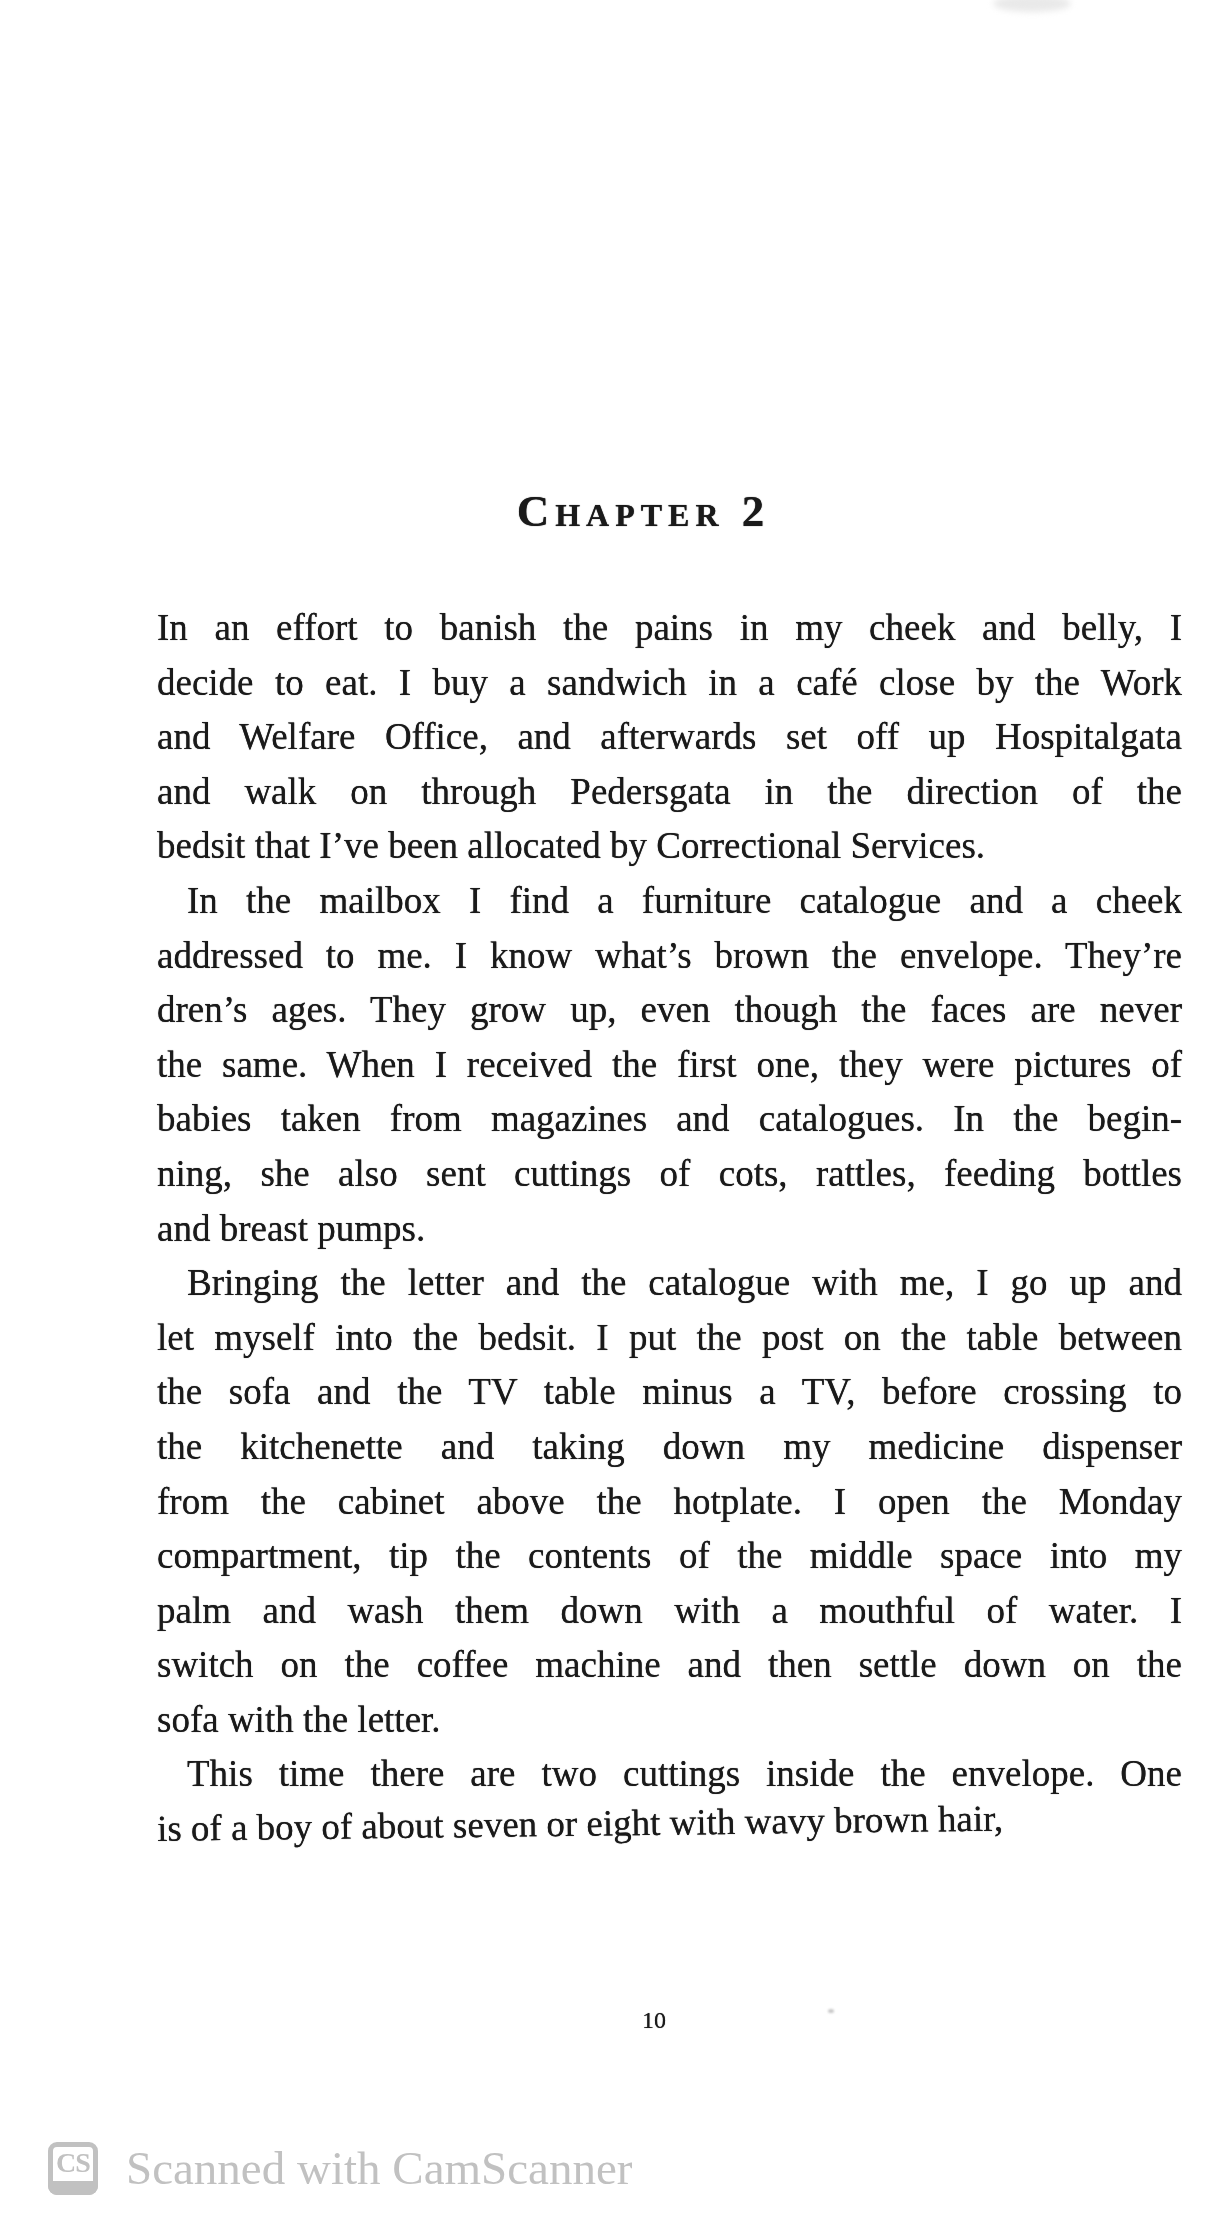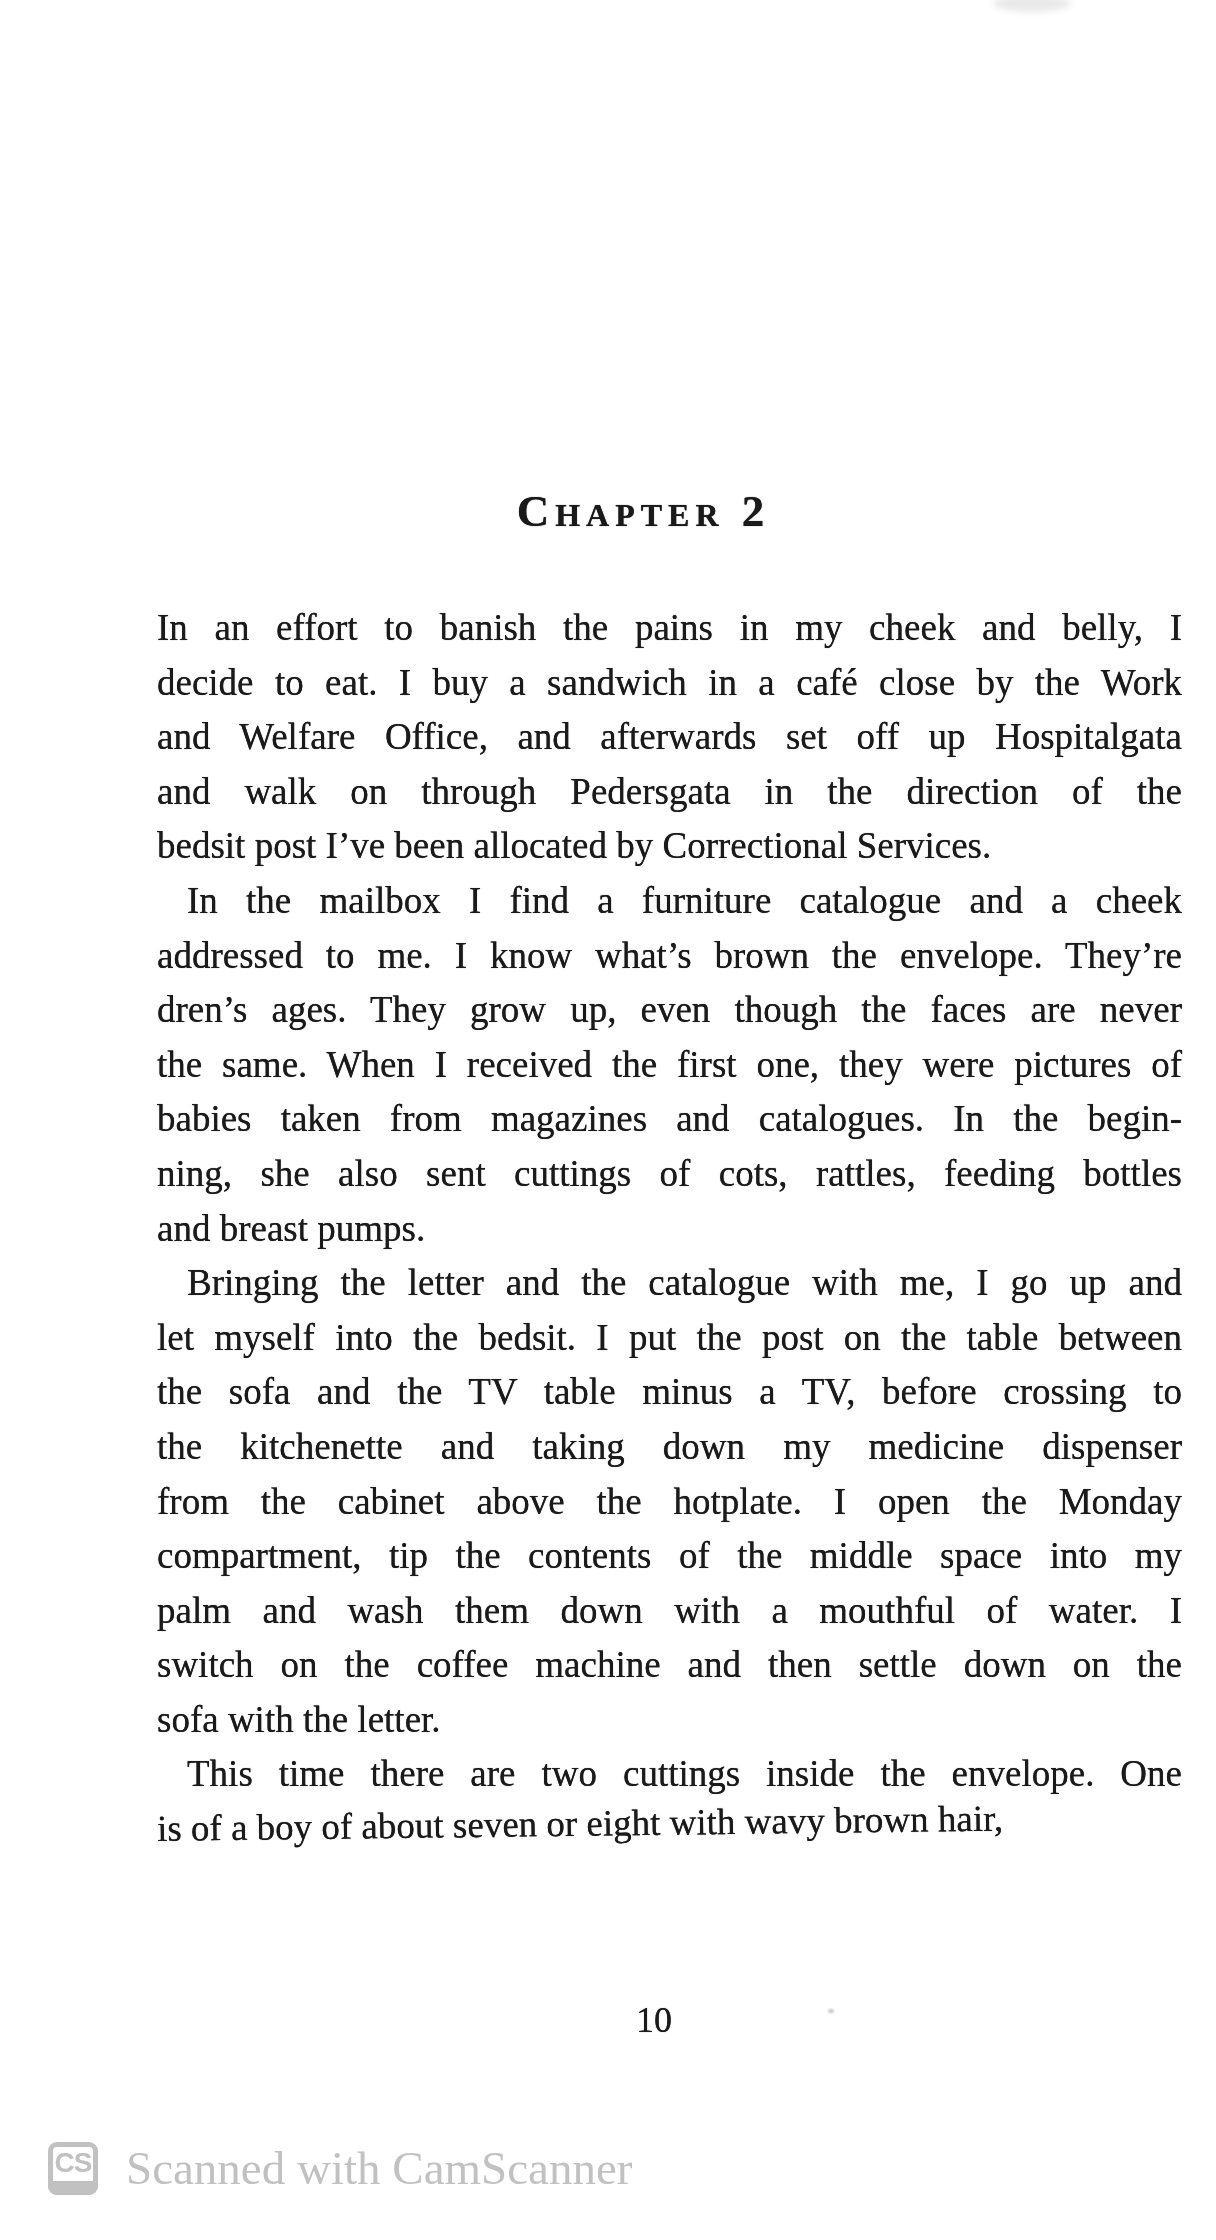--- a/index.html
+++ b/index.html
@@ -72,21 +72,21 @@
   .paragraph:last-child .line.last {
     transform: rotate(-0.7deg);
     transform-origin: 0 50%;
   }
 
   .page-number {
     position: absolute;
     top: 2001px;
     left: 654px;
     transform: translateX(-50%);
-    font-size: 36px;
+    font-size: 24px;
     line-height: 38px;
     color: var(--ink, #1a1a1a);
     text-shadow: 0 0 0.7px currentColor;
   }
 
   .speck {
     position: absolute;
     top: 2009px;
     left: 828px;
     width: 6px;
@@ -120,21 +120,21 @@
     content: "";
     position: absolute;
     left: -5px;
     right: -5px;
     bottom: -5px;
     height: 14px;
     background: var(--wm, #bdbdbd);
     border-radius: 0 0 9px 9px;
   }
   .cs-letters {
-    font-family: Liberation Sans, sans-serif;
+    font-family: Liberation Serif, serif;
     font-weight: bold;
     font-size: 28px;
     line-height: 31px;
     color: var(--wm, #bdbdbd);
     letter-spacing: -1px;
   }
   .wm-text {
     font-family: Liberation Serif, serif;
     font-size: 47px;
     line-height: 53px;
@@ -151,21 +151,21 @@
   <div class="smudge"></div>
 
   <h1 class="chapter">Chapter 2</h1>
 
   <div class="text-block">
       <div class="paragraph">
         <div class="line">In an effort to banish the pains in my cheek and belly, I</div>
         <div class="line">decide to eat. I buy a sandwich in a café close by the Work</div>
         <div class="line">and Welfare Office, and afterwards set off up Hospitalgata</div>
         <div class="line">and walk on through Pedersgata in the direction of the</div>
-        <div class="line last">bedsit post I’ve been allocated by Correctional Services.</div>
+        <div class="line last">bedsit that I’ve been allocated by Correctional Services.</div>
       </div>
       <div class="paragraph">
         <div class="line indent">In the mailbox I find a furniture catalogue and a cheek</div>
         <div class="line">addressed to me. I know what’s brown the envelope. They’re</div>
         <div class="line">dren’s ages. They grow up, even though the faces are never</div>
         <div class="line">the same. When I received the first one, they were pictures of</div>
         <div class="line">babies taken from magazines and catalogues. In the begin-</div>
         <div class="line">ning, she also sent cuttings of cots, rattles, feeding bottles</div>
         <div class="line last">and breast pumps.</div>
       </div>

